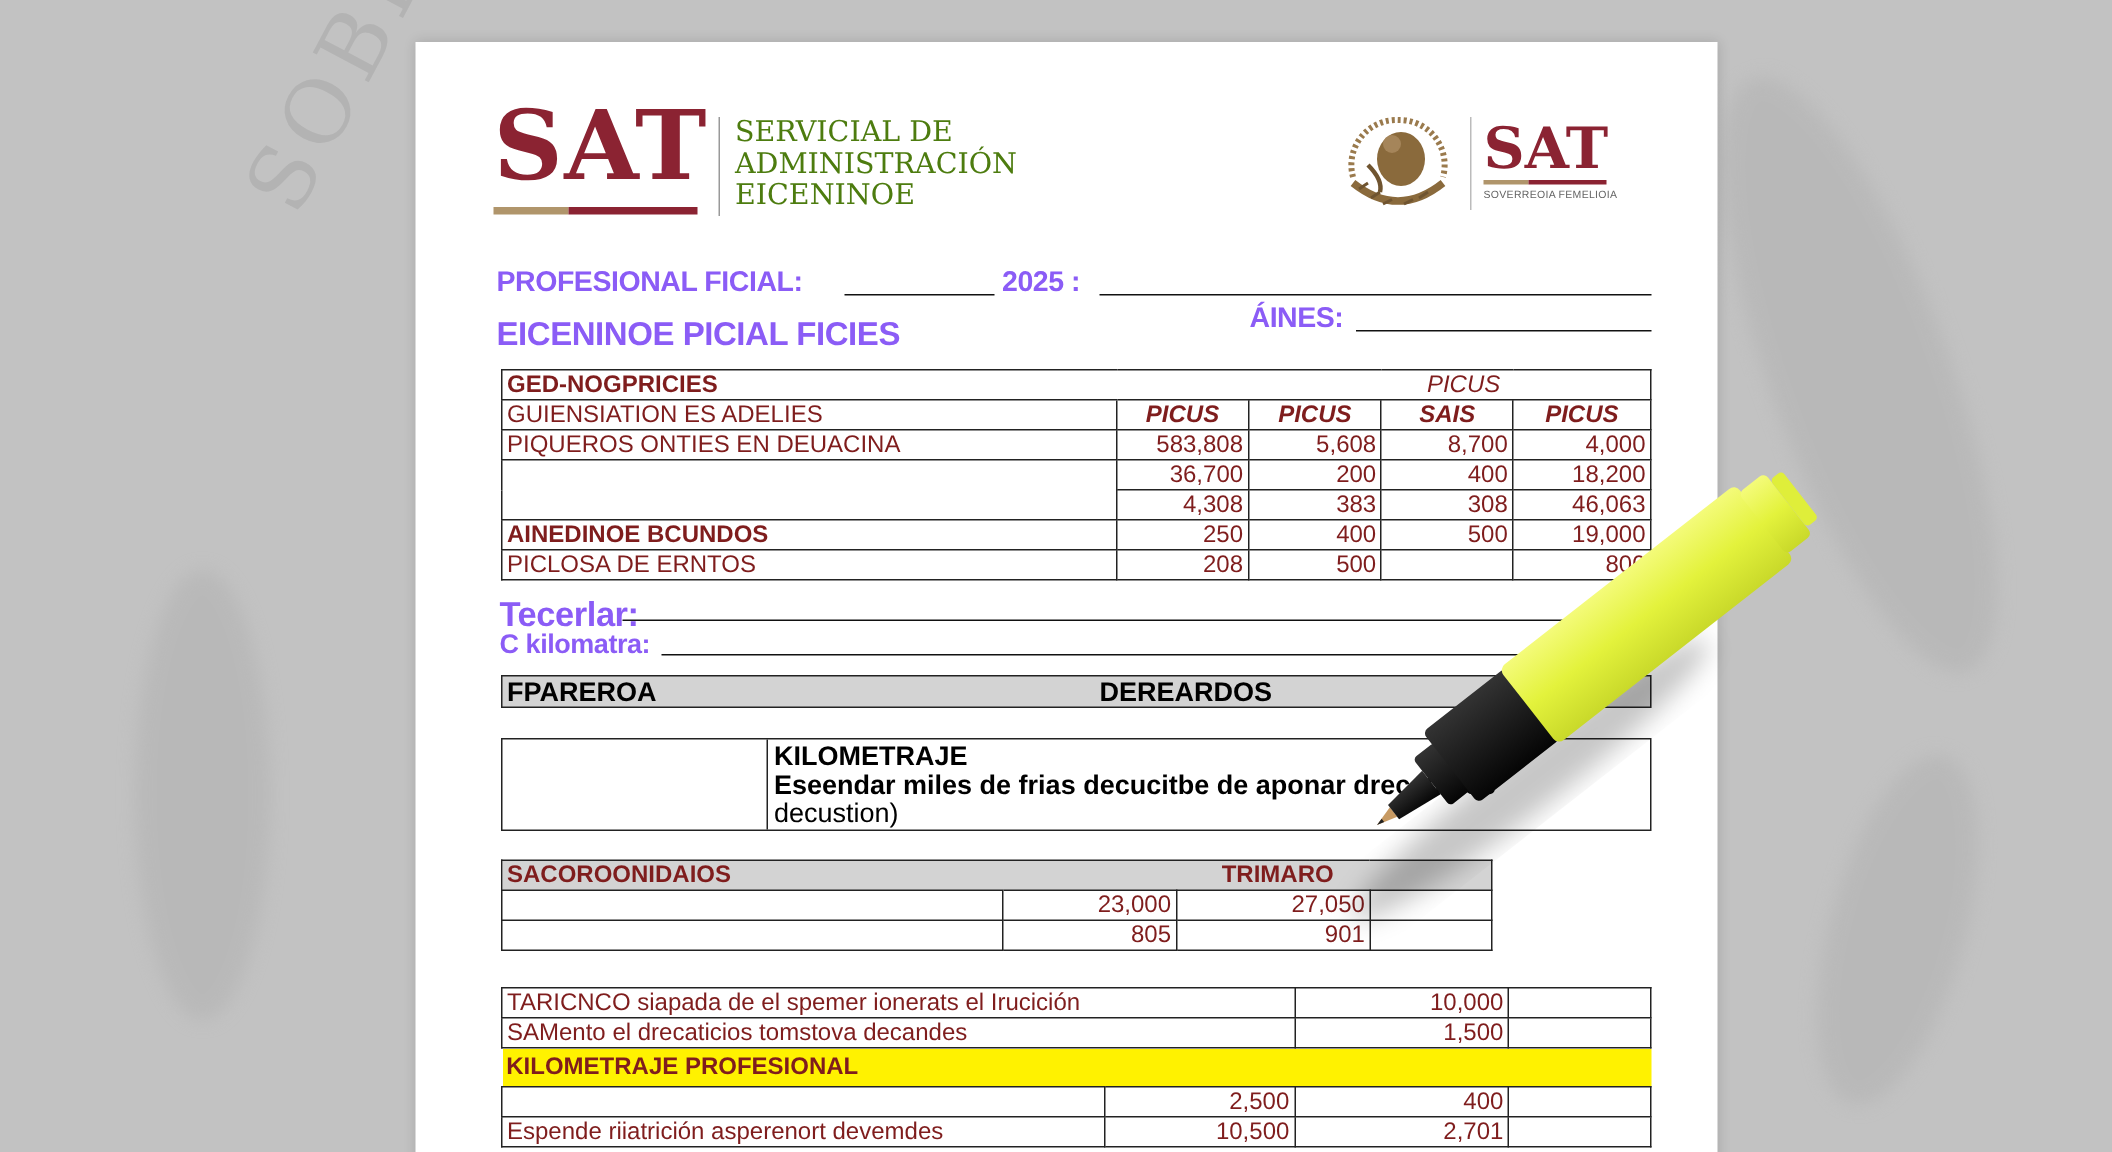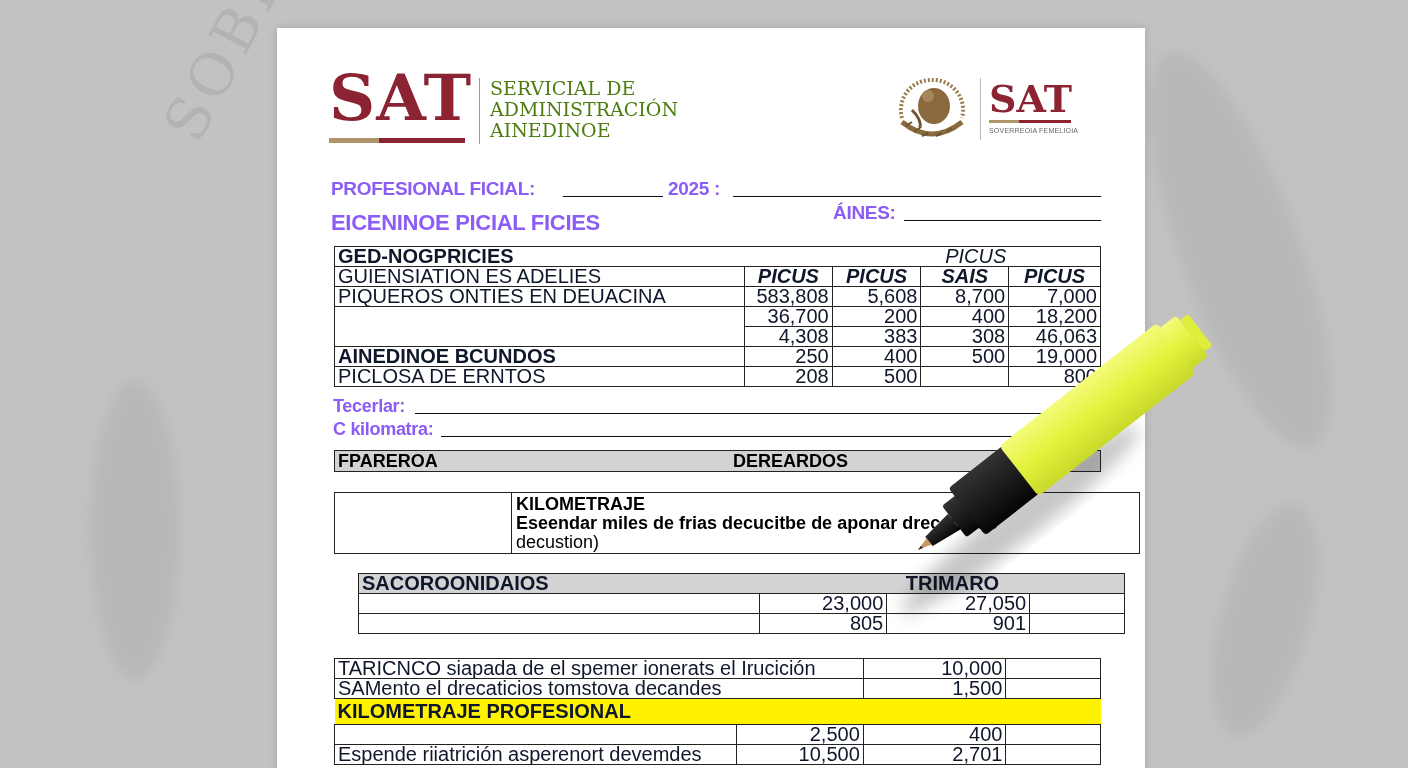--- a/index.html
+++ b/index.html
@@ -37,21 +37,21 @@
     position: absolute; left: 712px; top: 52px; font-family: "DejaVu Serif", serif; font-weight: bold;
     font-size: 38px; color: #8b2332; line-height: 1;
   }
   .sat-small-bar-gold { position: absolute; left: 712px; top: 92px; width: 30px; height: 3px; background: #b0956b; }
   .sat-small-bar-red { position: absolute; left: 742px; top: 92px; width: 52px; height: 3px; background: #8b2332; }
   .sat-small-sub { position: absolute; left: 712px; top: 99px; font-size: 7px; color: #666; letter-spacing: .2px; }
 
   .hdr-line { position: absolute; font-size: 19px; color: #8b5cf6; font-weight: bold; letter-spacing: -.3px; }
   .underline { position: absolute; height: 1px; background: #111; }
 
-  table.grid { position: absolute; border-collapse: collapse; font-size: 20px; color: #0f172a; }
+  table.grid { position: absolute; border-collapse: collapse; font-size: 16px; color: #7f1d1d; }
   table.grid td { border: 1px solid #222; padding: 0 3px; height: 19px; line-height: 19px; white-space: nowrap; overflow: hidden; }
   .num { text-align: right; }
   .ctr { text-align: center; font-style: italic; }
   .b { font-weight: bold; }
   .gray { background: #d3d3d3; }
   .yellow { background: #fff200; }
 
   
   .marker { position: absolute; left: 0; top: 0; width: 1408px; height: 768px; pointer-events: none; }
 </style>
@@ -68,21 +68,21 @@
 <div class="paper">
 
   <div>
     <div class="sat-big">SAT</div>
     <div class="sat-bar-gold"></div>
     <div class="sat-bar-red"></div>
     <div class="logo-div"></div>
     <div class="sat-name">
       <div>SERVICIAL DE</div>
       <div>ADMINISTRACIÓN</div>
-      <div>AINEDINOE</div>
+      <div>EICENINOE</div>
     </div>
   </div>
 
   <div>
     <svg class="emblem" viewBox="0 0 80 76">
       <path d="M10 48 A30 30 0 0 1 40 10 A30 30 0 0 1 70 48" fill="none" stroke="#9a7a4d" stroke-width="4" stroke-dasharray="2 2"></path>
       <ellipse cx="42" cy="36" rx="16" ry="18" fill="#8a6a3c"></ellipse>
       <ellipse cx="36" cy="26" rx="6" ry="6" fill="#a5855a"></ellipse>
       <path d="M20 40 Q30 50 28 58" stroke="#6f5430" stroke-width="3" fill="none"></path>
       <path d="M10 52 Q40 76 70 52" fill="none" stroke="#8a6a3c" stroke-width="5"></path>
@@ -121,21 +121,21 @@
       <td class="ctr b">PICUS</td>
       <td class="ctr b">PICUS</td>
       <td class="ctr b">SAIS</td>
       <td class="ctr b">PICUS</td>
     </tr>
     <tr>
       <td>PIQUEROS ONTIES EN DEUACINA</td>
       <td class="num">583,808</td>
       <td class="num">5,608</td>
       <td class="num">8,700</td>
-      <td class="num">7,000</td>
+      <td class="num">4,000</td>
     </tr>
     <tr>
       <td rowspan="2" style="border-bottom:1px solid #222;"></td>
       <td class="num">36,700</td>
       <td class="num">200</td>
       <td class="num">400</td>
       <td class="num">18,200</td>
     </tr>
     <tr>
       <td class="num">4,308</td>
@@ -153,38 +153,38 @@
     <tr>
       <td>PICLOSA DE ERNTOS</td>
       <td class="num">208</td>
       <td class="num">500</td>
       <td class="num"></td>
       <td class="num">800</td>
     </tr>
   </tbody>
     </table>
 
-  <div class="hdr-line" style="left:56px;top:368px;font-size:18px;">Tecerlar:</div>
+  <div class="hdr-line" style="left:56px;top:368px;font-size:23px;">Tecerlar:</div>
   <div class="underline" style="left:138px;top:385px;width:680px;"></div>
   <div class="hdr-line" style="left:56px;top:391px;font-size:18px;">C kilomatra:</div>
   <div class="underline" style="left:164px;top:408px;width:630px;"></div>
 
   <div class="abs gray" style="left:57px;top:422px;width:765px;height:20px;border:1px solid #222;">
     <span class="abs b" style="left:3px;top:0;font-size:18px;line-height:20px;">FPAREROA</span>
     <span class="abs b" style="left:398px;top:0;font-size:18px;line-height:20px;">DEREARDOS</span>
   </div>
 
-  <div class="abs" style="left:57px;top:464px;width:765px;height:60px;border:1px solid #222;padding-left:39px;">
+  <div class="abs" style="left:57px;top:464px;width:765px;height:60px;border:1px solid #222;">
     <div class="abs" style="left:176px;top:0;width:1px;height:60px;background:#222;"></div>
     <div class="abs b" style="left:181px;top:2px;font-size:18px;line-height:19px;">KILOMETRAJE</div>
     <div class="abs b" style="left:181px;top:21px;font-size:18px;line-height:19px;white-space:nowrap;">Eseendar miles de frias decucitbe de aponar drecaticios</div>
     <div class="abs" style="left:181px;top:40px;font-size:18px;line-height:18px;">decustion)</div>
   </div>
 
-  <table class="grid" style="left:57px;top:545px;width:767px;margin-left:24px;">
+  <table class="grid" style="left:57px;top:545px;width:661px;">
     <colgroup>
         <col style="width:402px">
         <col style="width:127px">
         <col style="width:143px">
         <col style="width:95px">
       </colgroup>
     <tbody>
         <tr class="gray">
       <td class="b" style="border-right:none;">SACOROONIDAIOS</td>
       <td colspan="3" class="b" style="border-left:none;padding-left:146px;">TRIMARO</td>

